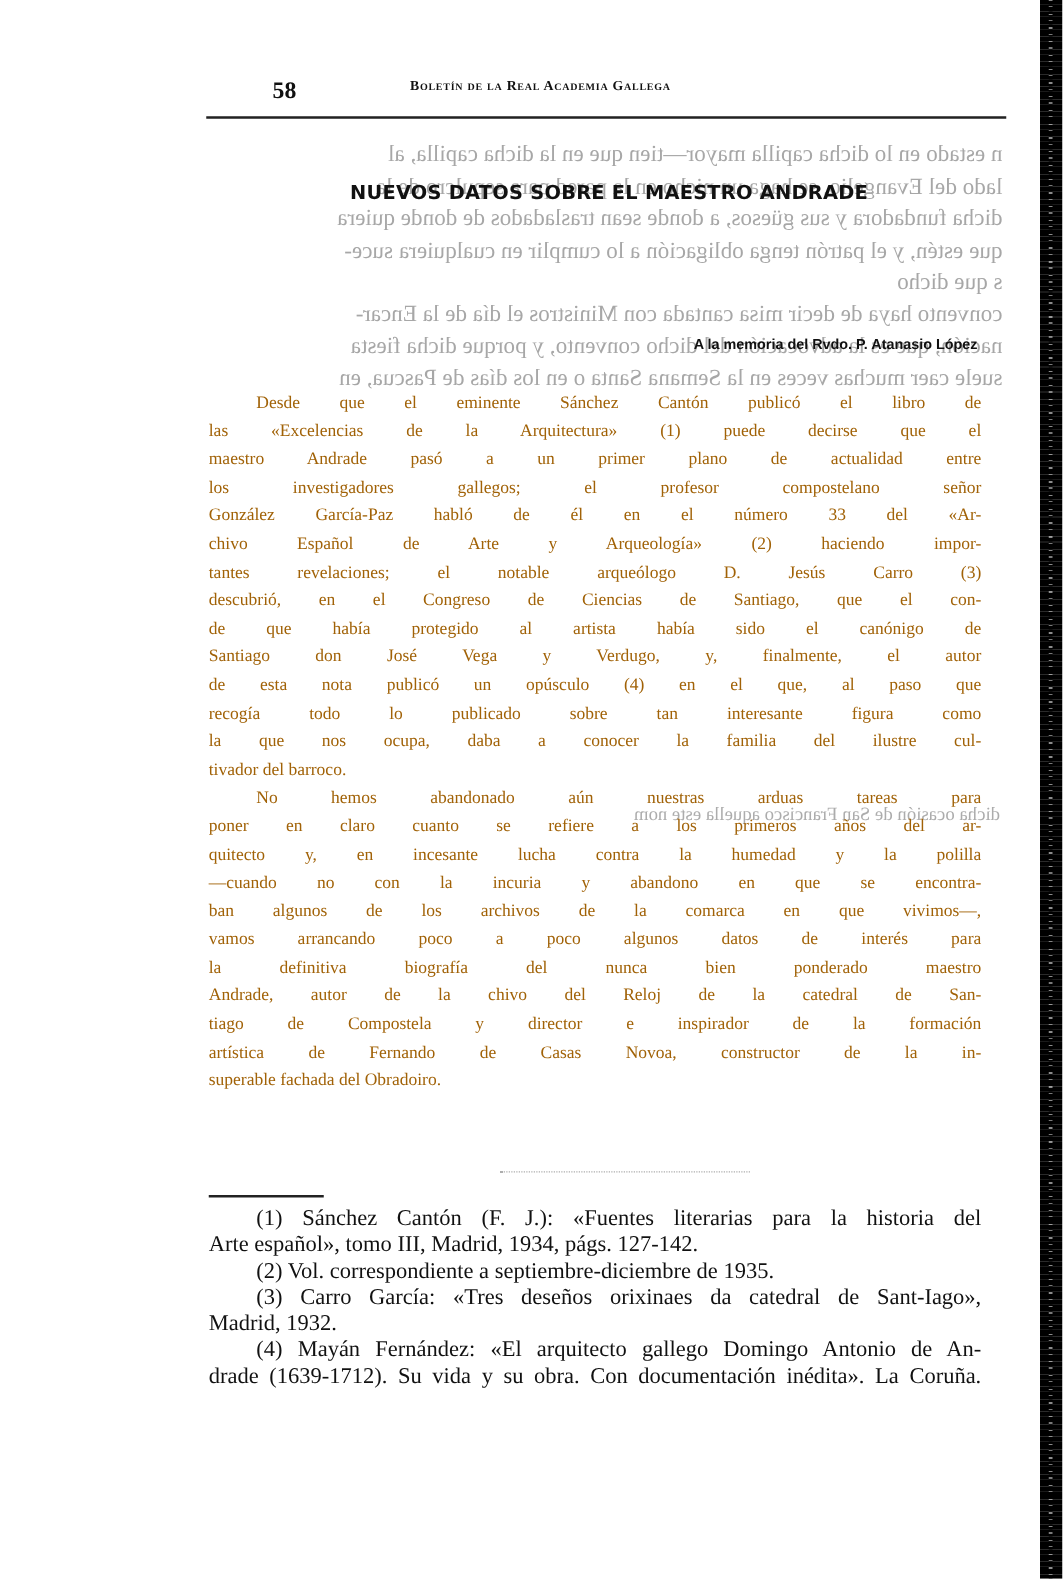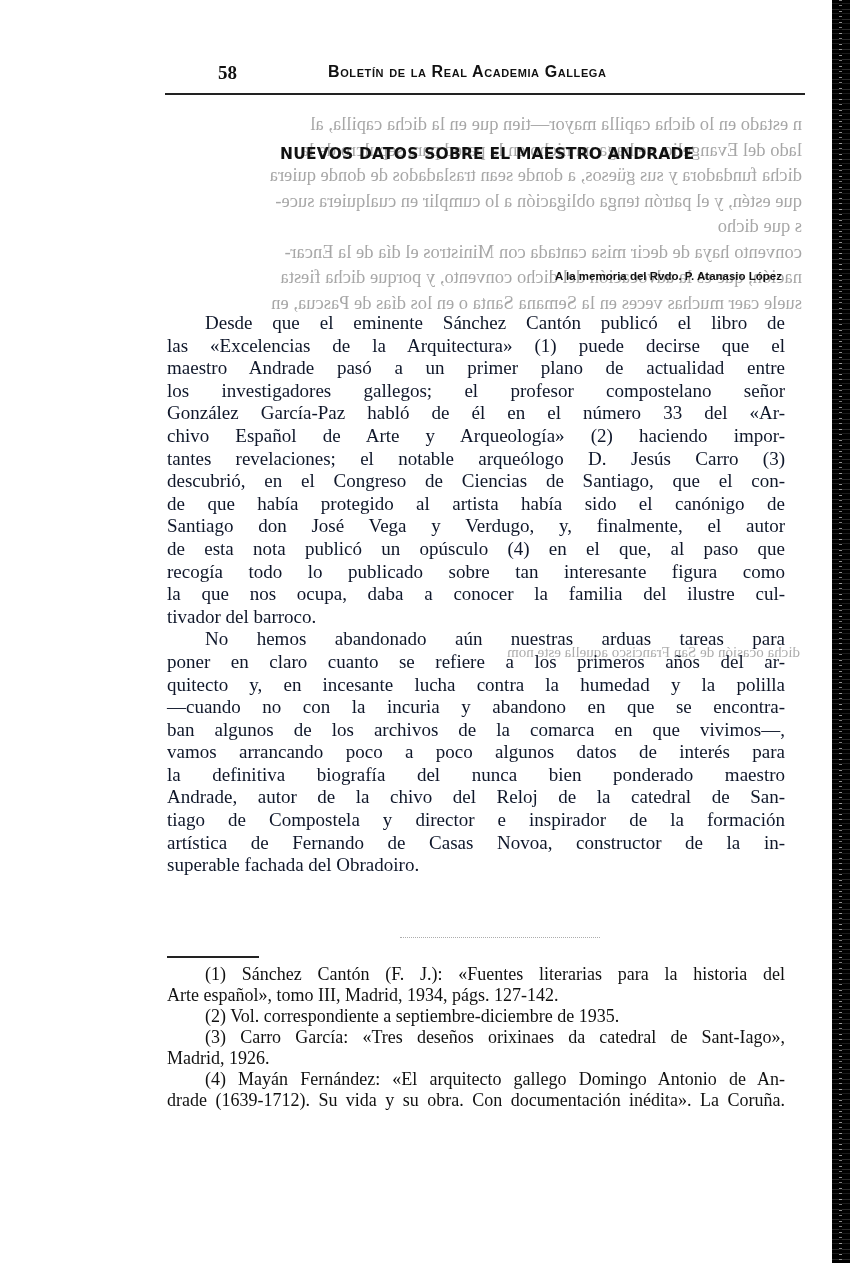--- a/index.html
+++ b/index.html
@@ -32,22 +32,22 @@
     .page-num {
       position: absolute;
       left: 0; top: 0;
       font-family: "Liberation Serif", serif;
       font-size: 19px;
       font-weight: bold;
     }
     .journal-title {
       position: absolute;
       left: 110px; top: 1px;
-      font-family: Liberation Sans, sans-serif;
-      font-size: 16px;
+      font-family: Liberation Serif, serif;
+      font-size: 11px;
       font-weight: bold;
       font-variant: small-caps;
       letter-spacing: 0.6px;
     }
     .head-rule {
       position: absolute;
       left: 165px; top: 93px;
       width: 640px;
       height: 2px;
       background: #222;
@@ -101,24 +101,24 @@
       font-size: 11.5px;
       font-weight: bold;
       text-align: right;
     }
     
     .body-text {
       position: absolute;
       left: 167px; top: 312px;
       width: 618px;
       font-family: "Liberation Serif", serif;
-      font-size: 19px;
+      font-size: 14px;
       line-height: 22.6px;
       text-align: justify;
-      color: #0f172a;
+      color: #a16207;
     }
     .body-text .line { display: block; text-align: justify; text-align-last: justify; white-space: nowrap; }
     .body-text .line.last { text-align-last: left; }
     .body-text .line.indent { padding-left: 38px; }
     .dots-under {
       position: absolute;
       left: 400px; top: 937px;
       width: 200px;
       border-top: 1px dotted #777;
       opacity: 0.6;
@@ -226,20 +226,20 @@
     <span class="line last">superable fachada del Obradoiro.</span>
   </div>
   <div class="dots-under"></div>
 
   <div class="fn-rule"></div>
   <div class="footnotes">
     <span class="fn-line indent">(1)  Sánchez Cantón (F. J.): «Fuentes literarias para la historia del</span>
     <span class="fn-line last">Arte español», tomo III, Madrid, 1934, págs. 127-142.</span>
     <span class="fn-line indent last">(2)  Vol. correspondiente a septiembre-diciembre de 1935.</span>
     <span class="fn-line indent">(3)  Carro García: «Tres deseños orixinaes da catedral de Sant-Iago»,</span>
-    <span class="fn-line last">Madrid, 1926.</span>
+    <span class="fn-line last">Madrid, 1932.</span>
     <span class="fn-line indent">(4)  Mayán Fernández: «El arquitecto gallego Domingo Antonio de An-</span>
     <span class="fn-line">drade (1639-1712). Su vida y su obra. Con documentación inédita». La Coruña.</span>
   </div>
 
   <div class="scan-edge"></div>
   <div class="scan-edge-inner"></div>
 </div>
 
 </body></html>

